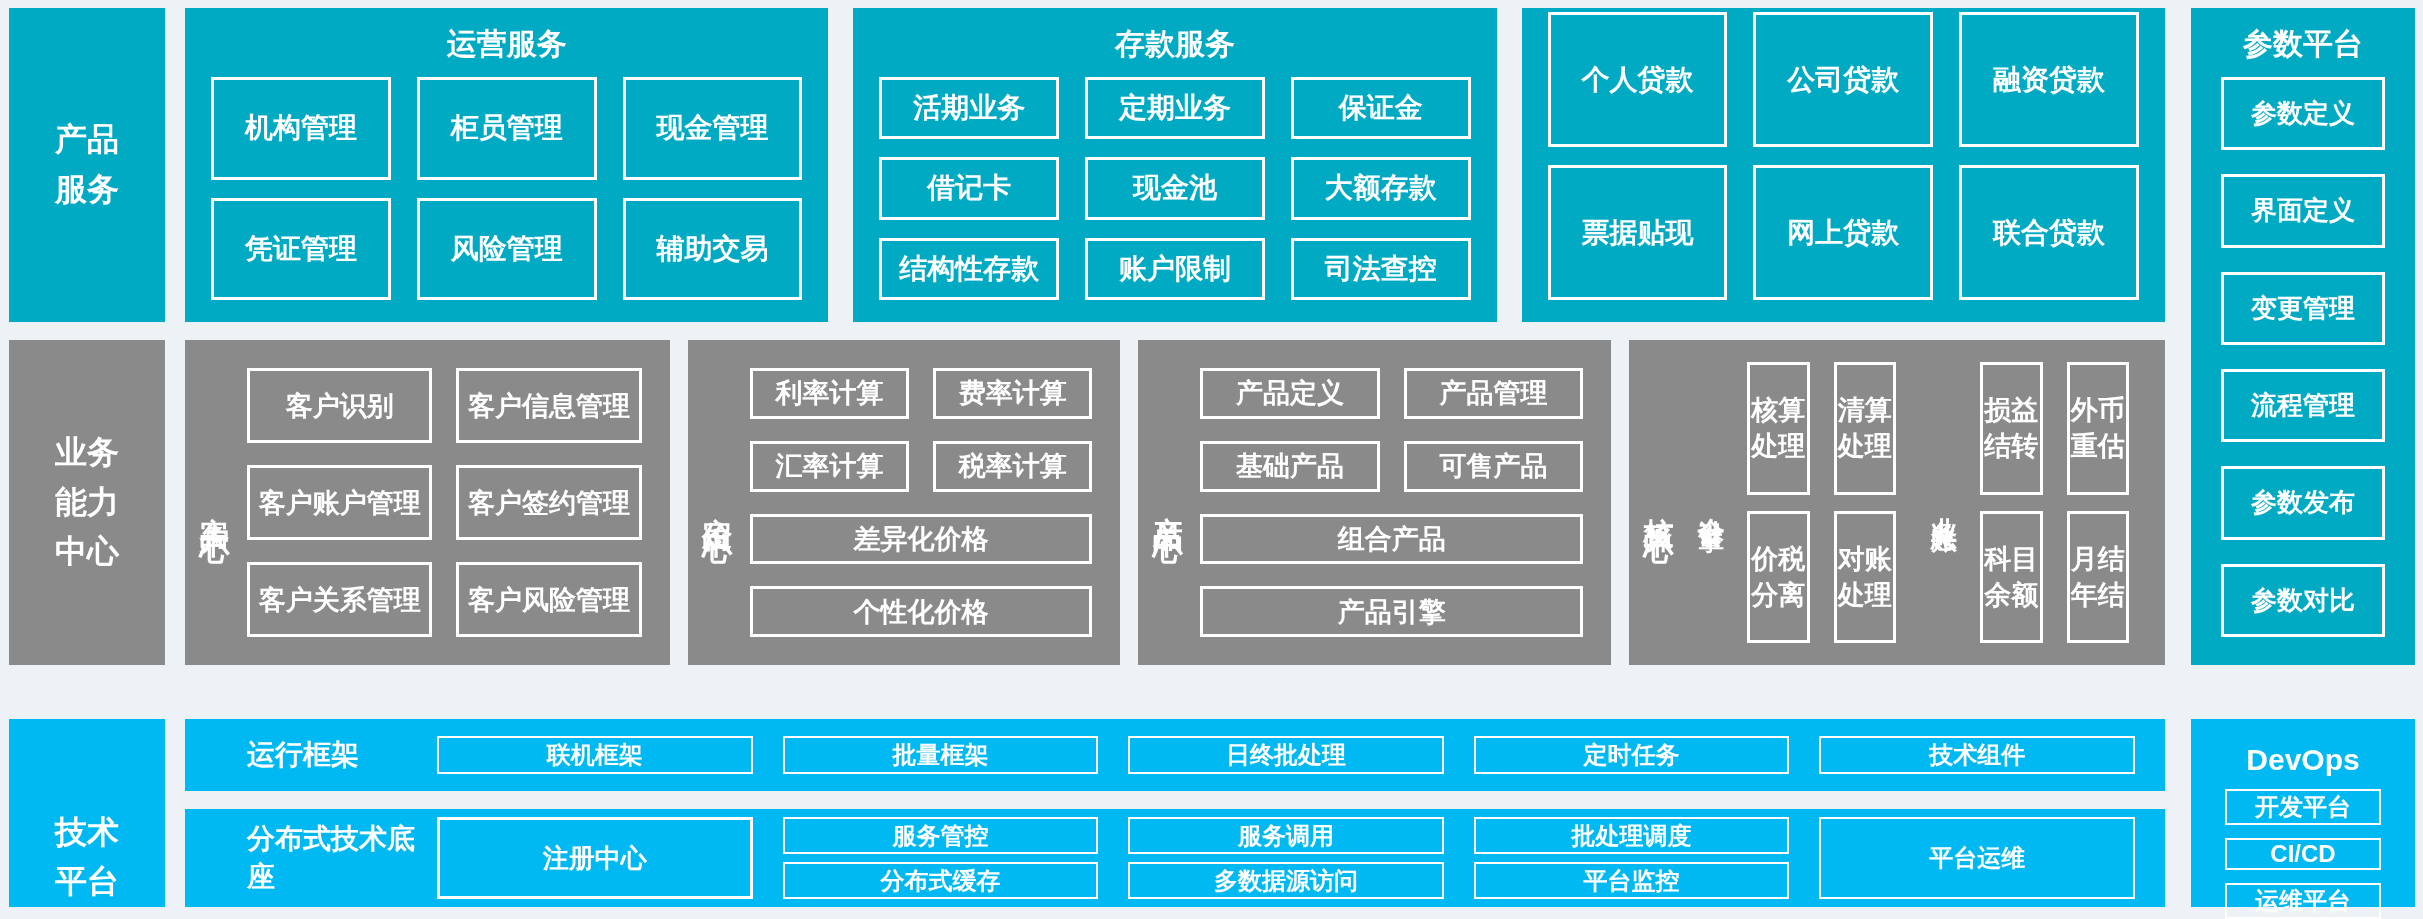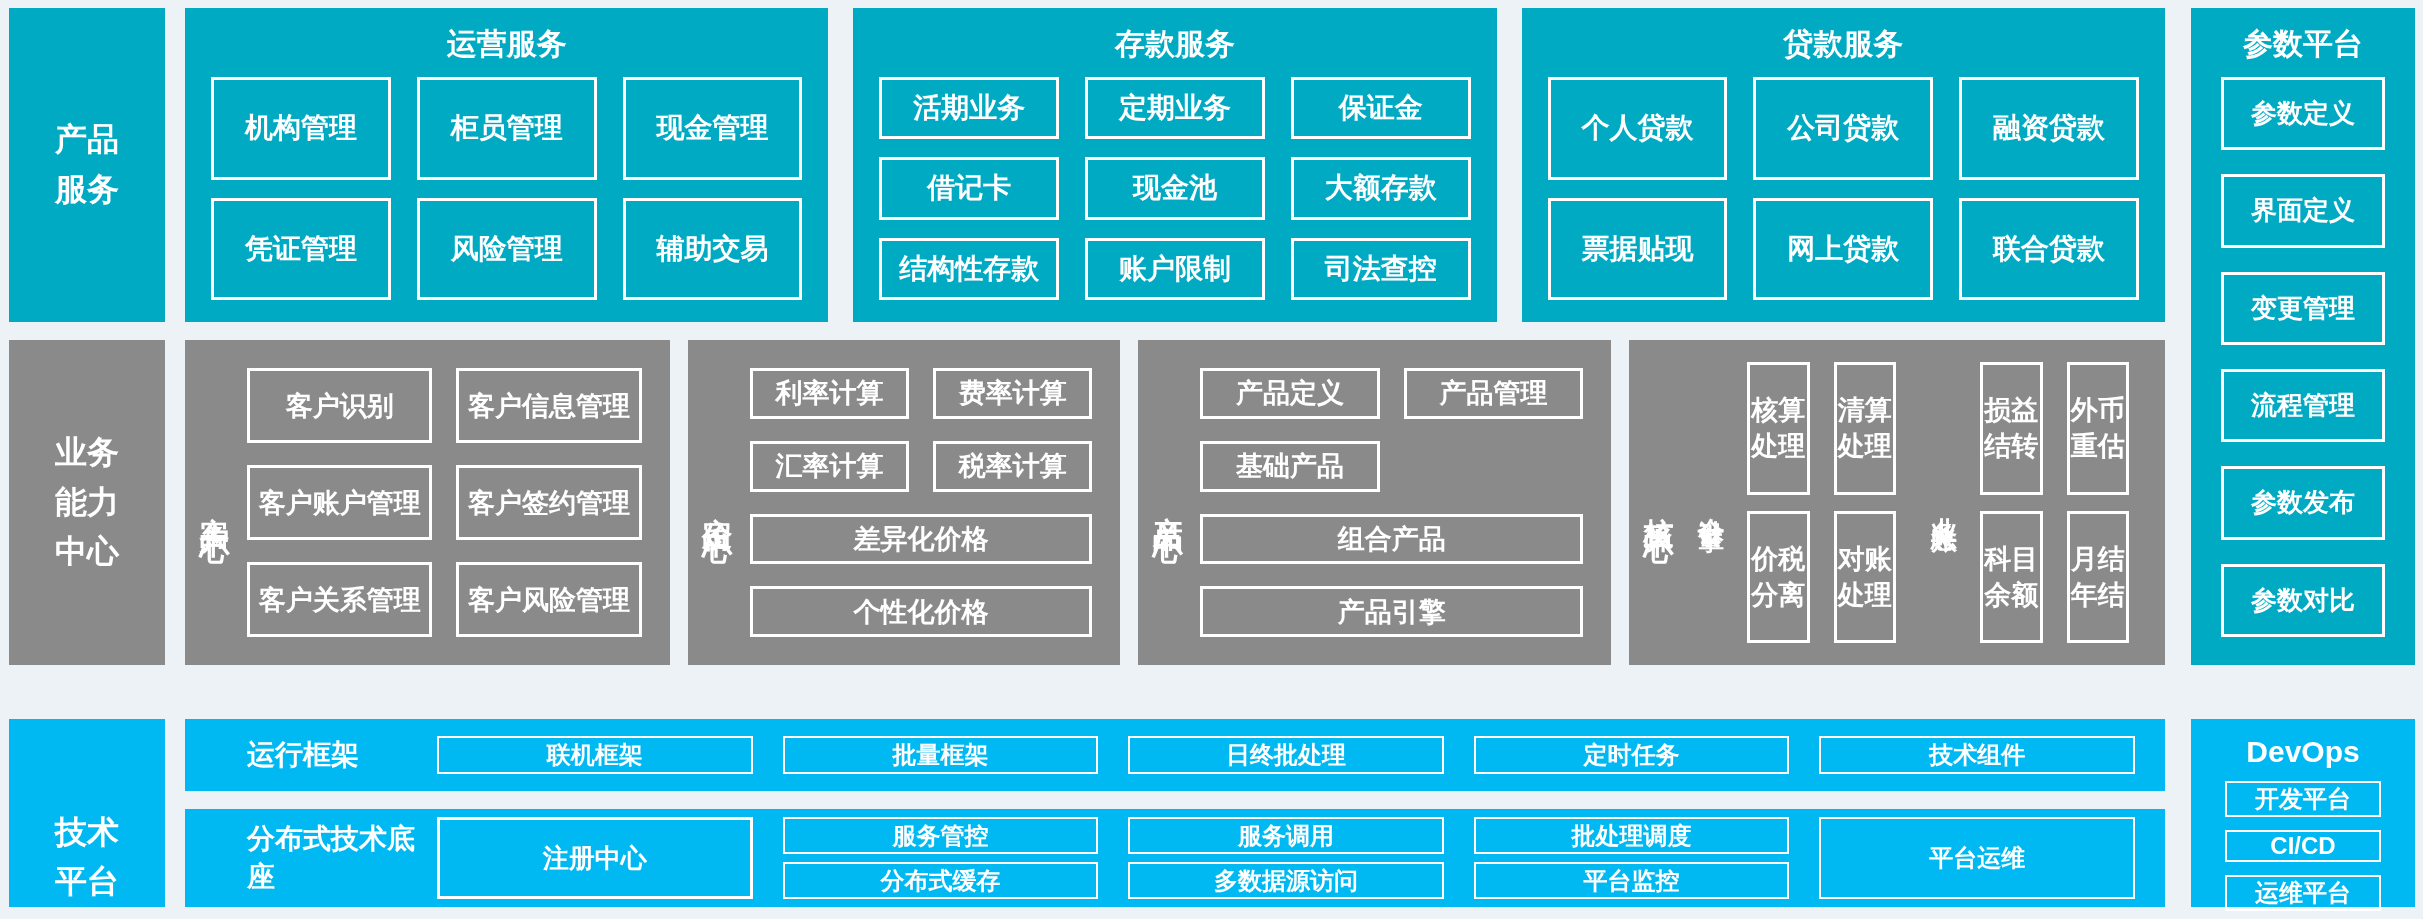--- a/index.html
+++ b/index.html
@@ -69,21 +69,21 @@
   .runtime-items{flex:1;display:flex;gap:30px;padding-right:30px;}
   .runtime-items .thin{flex:1;height:38px;align-self:center;}
   .dist-items{flex:1;display:flex;gap:30px;padding:8px 30px 8px 0;}
   .dist-col{flex:1;display:flex;flex-direction:column;gap:8px;}
   .dist-col .thin{flex:1;}
   .registry{flex:1;align-self:stretch;}
   .registry .mod{height:100%;font-size:26px;font-family:Liberation Mono, monospace;}
 
   
   .devops{grid-column:5;grid-row:5/8;display:flex;flex-direction:column;padding:8px 34px 16px;box-sizing:border-box;}
-  .devops .panel-title{margin:8px 0 12px;}
+  .devops .panel-title{margin:16px 0 12px;}
   .devops-items{flex:1;display:flex;flex-direction:column;gap:13px;}
   .devops-items .thin{flex:1;}
 </style>
 </head>
 <body>
 
 <div class="canvas">
 
   <aside class="rail teal rail-product">
     <span>产品
@@ -122,21 +122,20 @@
         <div class="mod">借记卡</div>
         <div class="mod">现金池</div>
         <div class="mod">大额存款</div>
         <div class="mod">结构性存款</div>
         <div class="mod">账户限制</div>
         <div class="mod">司法查控</div>
       </div>
     </section>
 
     <section class="section teal">
-      <h2 class="sec-title">贷款服务</h2>
       <div class="sec-body">
         <div class="mod">个人贷款</div>
         <div class="mod">公司贷款</div>
         <div class="mod">融资贷款</div>
         <div class="mod">票据贴现</div>
         <div class="mod">网上贷款</div>
         <div class="mod">联合贷款</div>
       </div>
     </section>
   </div>
@@ -178,20 +177,21 @@
         <div class="mod wide">个性化价格</div>
       </div>
     </section>
 
     <section class="center gray c-product">
       <div class="vlabel center-label">产品中心</div>
       <div class="center-body">
         <div class="mod">产品定义</div>
         <div class="mod">产品管理</div>
         <div class="mod">基础产品</div>
+        <div class="mod">可售产品</div>
         <div class="mod wide">组合产品</div>
         <div class="mod wide">产品引擎</div>
       </div>
     </section>
 
     <section class="center gray c-accounting">
       <div class="vlabel center-label">核算中心</div>
       <div class="acc-body">
         <div class="acc-group">
           <div class="vlabel group-label">会计引擎</div>

